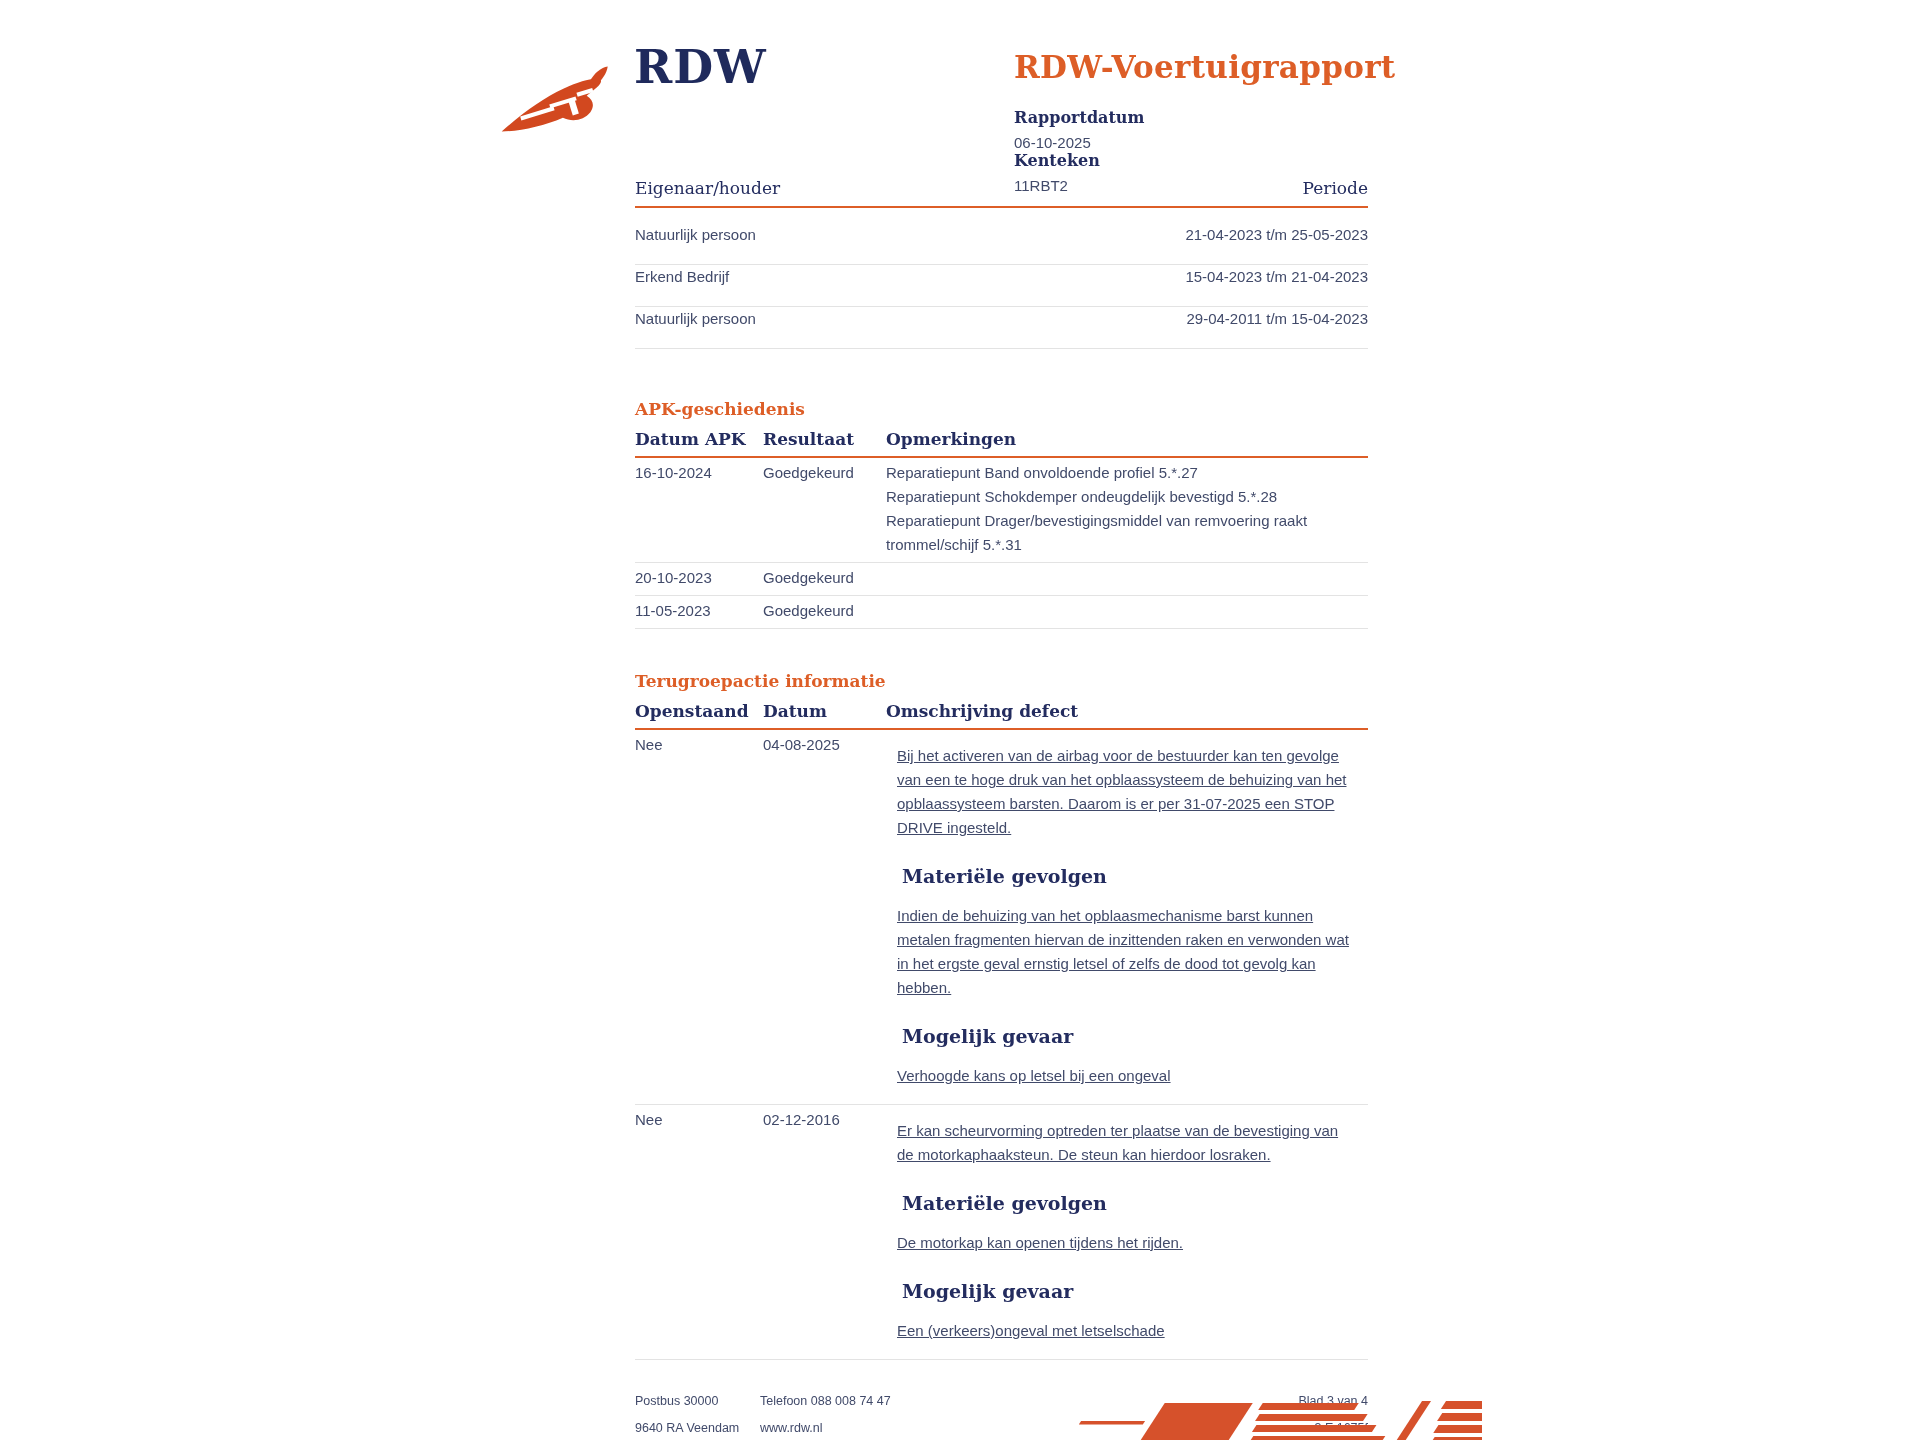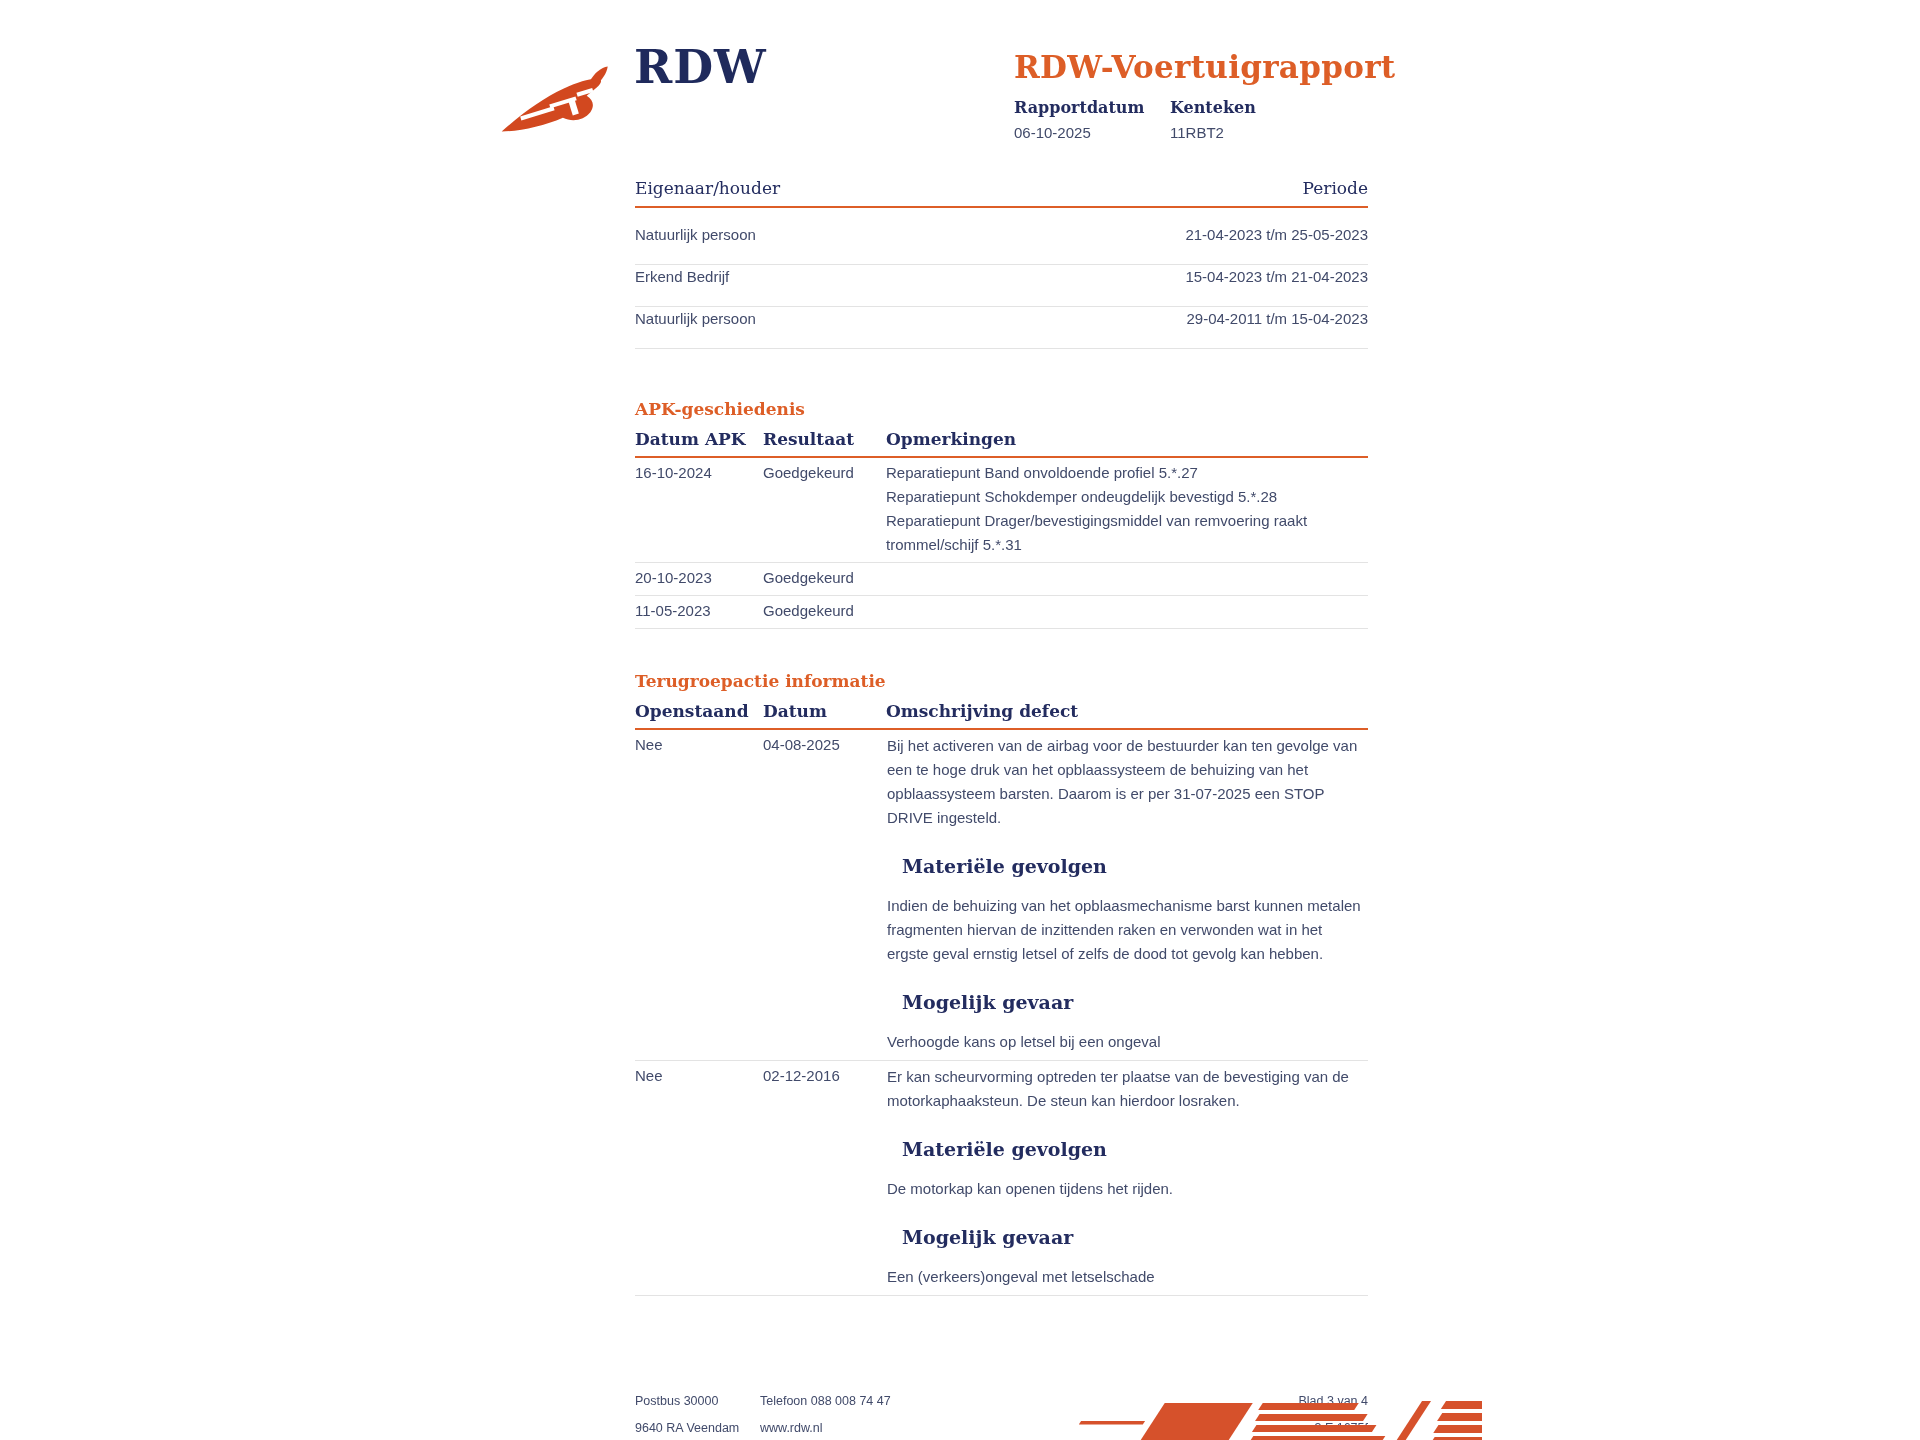--- a/index.html
+++ b/index.html
@@ -19,21 +19,21 @@
   .logo svg{margin-top:16px;}
   .logo-text{
     font-family:"DejaVu Serif",serif;font-weight:700;font-size:46px;line-height:1;
     color:#1F2A5C;letter-spacing:1px;
   }
   .title-block{position:absolute;left:1014px;top:48px;width:420px;}
   .report-title{
     margin:0;font-family:"DejaVu Serif",serif;font-weight:700;font-size:31px;line-height:38px;
     color:var(--accent-orange);letter-spacing:.3px;
   }
-  .meta{display:flex;margin-top:12px;}
+  .meta{display:flex;margin-top:22px;flex-direction:column;}
   .meta-col{width:156px;}
   .meta-label{font-family:"DejaVu Serif",serif;font-weight:700;font-size:16px;color:var(--navy);}
   .meta-value{font-size:15px;margin-top:7px;color:var(--body-text);}
   
   .content{position:absolute;left:635px;top:176px;width:733px;font-size:15px;line-height:24px;}
   .section-head-row{
     display:flex;justify-content:space-between;align-items:flex-end;
     font-family:"DejaVu Serif",serif;font-weight:700;font-size:17px;color:var(--navy);
     padding-bottom:6px;border-bottom:2px solid var(--accent-orange);
   }
@@ -48,21 +48,21 @@
     color:var(--accent-orange);
   }
   .apk-section{margin-top:48px;}
   .recall-section{margin-top:40px;}
   .grid-3{display:grid;grid-template-columns:128px 123px 1fr;}
   .header-row{
     font-family:"DejaVu Serif",serif;font-weight:700;font-size:17px;color:var(--navy);
     padding-bottom:5px;border-bottom:2px solid var(--accent-orange);
   }
   .data-row{padding:3px 0 5px;border-bottom:1px solid var(--divider);}
-  .block-text{margin:1px;}
+  .block-text{margin:11px;text-decoration:underline;}
   .block-text.spaced{margin-bottom:24px;}
   .block-heading{
     margin:16px;font-family:"DejaVu Serif",serif;font-weight:700;font-size:19px;color:var(--navy);
     line-height:24px;
   }
   
   .footer{
     position:absolute;left:635px;top:1388px;width:733px;display:flex;
     font-size:12.5px;line-height:27px;color:var(--body-text);
   }

